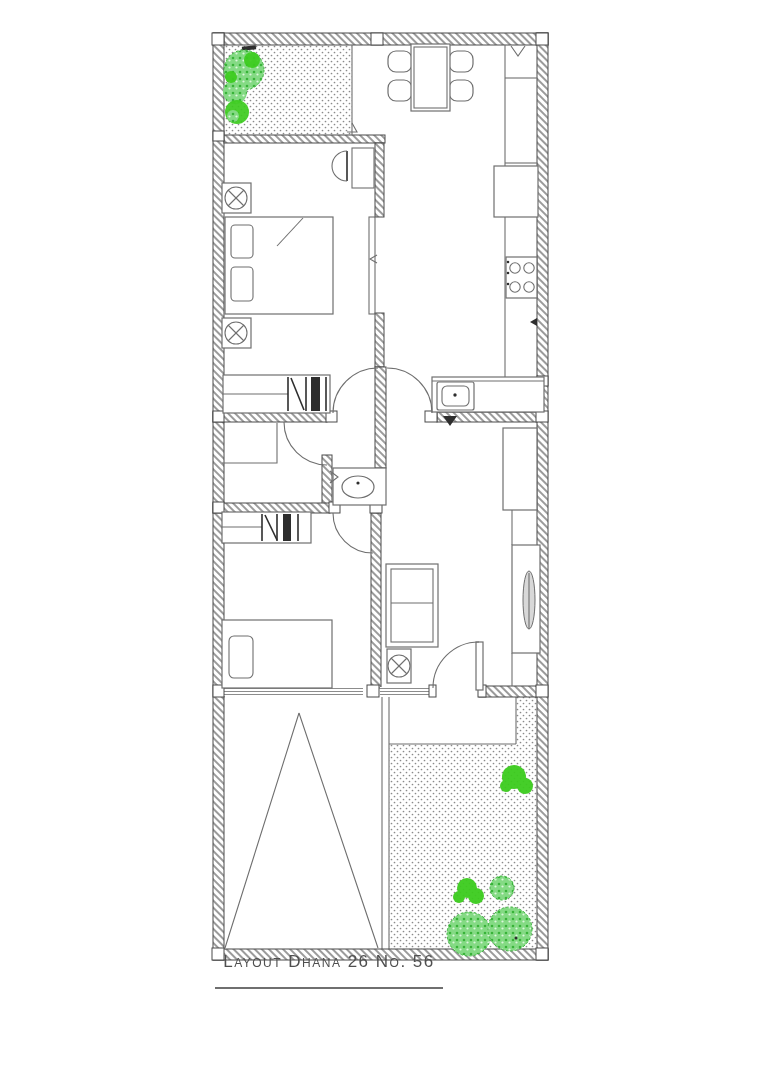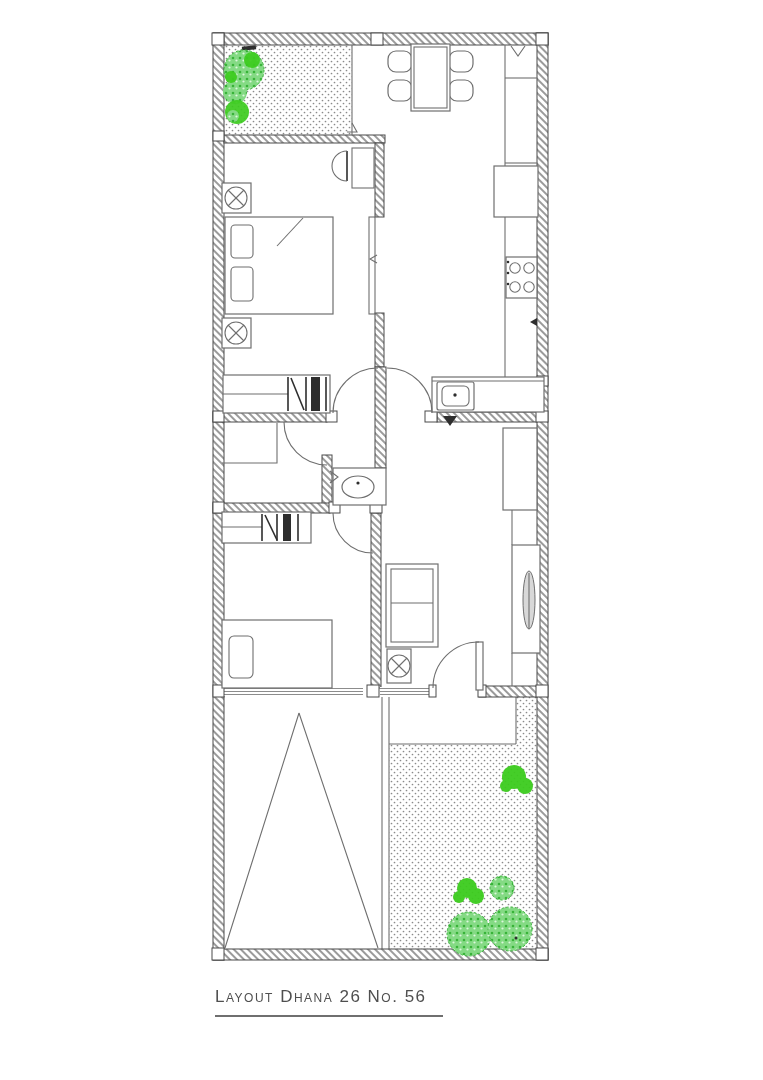--- a/index.html
+++ b/index.html
@@ -21,24 +21,24 @@
   .winline{fill:none;stroke:var(--line);stroke-width:0.8;}
   .whitefill{fill:#ffffff;stroke:none;}
   .lens{fill:#d8d8d8;stroke:var(--line);stroke-width:1;}
   .hatchStripe{fill:var(--hatch-line);}
   .dotFill{fill:var(--dot);}
   .folBg{fill:var(--plant-soft);}
   .folDot{fill:var(--plant-deep);}
   .folDotLight{fill:#dcf7dc;}
   .folOutline{fill:none;stroke:var(--plant-deep);stroke-width:1;stroke-dasharray:2.5 2;}
   .plan-title{
-    position:absolute;left:215px;top:987px;width:228px;
+    position:absolute;left:215px;top:952px;width:228px;
     font-size:17px;color:var(--title-ink);
     font-variant:small-caps;letter-spacing:1.5px;
-    border-bottom:2px solid #6f6f6f;padding-bottom:8px;white-space:nowrap;
+    border-bottom:2px solid #6f6f6f;padding-bottom:15px;white-space:nowrap;text-align:center;
   }
 </style>
 </head>
 <body>
 
 <div class="stage">
 
   <svg width="763" height="1080" viewBox="0 0 763 1080">
     <defs>
       <pattern id="hatch" width="5" height="5" patternUnits="userSpaceOnUse" patternTransform="rotate(45)">

